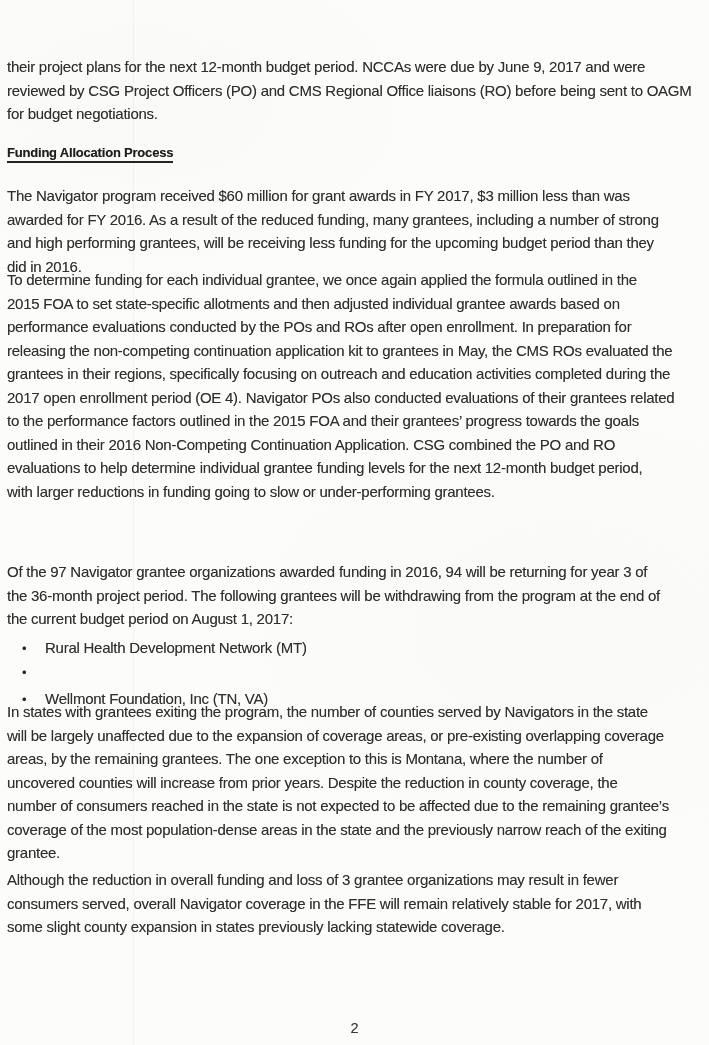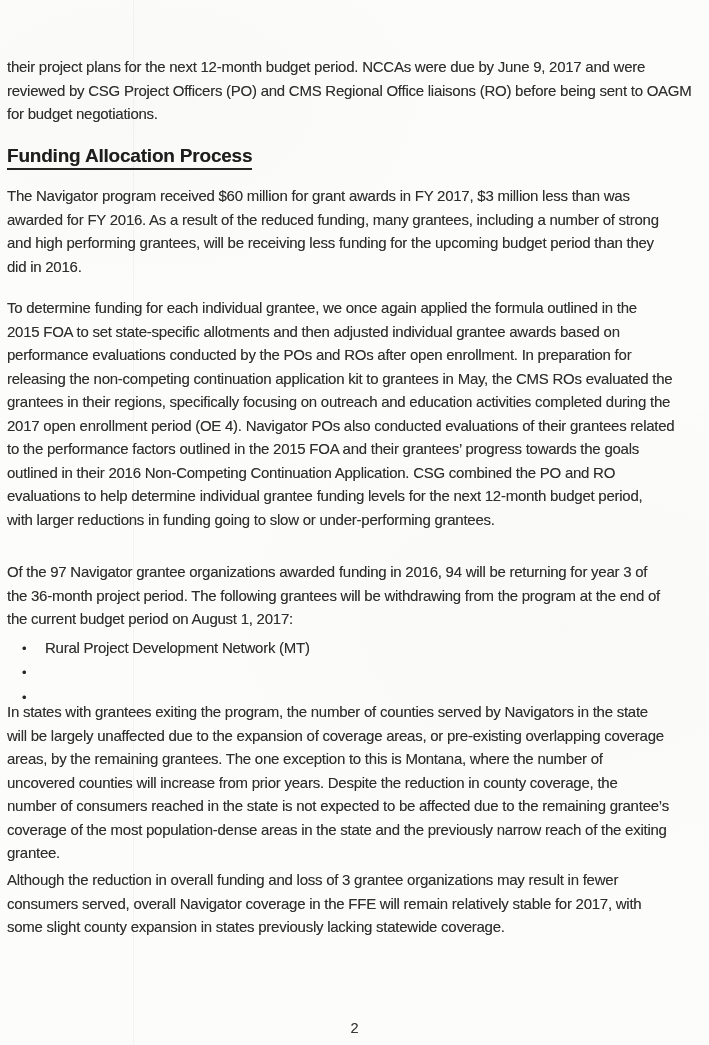--- a/index.html
+++ b/index.html
@@ -36,21 +36,21 @@
     line-height: 23.5px;
     letter-spacing: -0.25px;
     white-space: pre;
     color: #2f2f2f;
     text-shadow: 0 0 0.6px rgba(55,55,55,0.45);
   }
   .heading {
     position: absolute;
     left: 7px;
     margin: 0;
-    font-size: 19px;
+    font-size: 13px;
     font-weight: 700;
     letter-spacing: -0.2px;
     color: #1e1e1e;
     text-shadow: 0 0 0.6px rgba(30,30,30,0.5);
   }
   .heading .u {
     display: inline-block;
     border-bottom: 2px solid #242424;
     padding-bottom: 1px;
   }
@@ -99,46 +99,47 @@
 reviewed by CSG Project Officers (PO) and CMS Regional Office liaisons (RO) before being sent to OAGM
 for budget negotiations.</p>
 
   <h2 class="heading" style="top:145px"><span class="u">Funding Allocation Process</span></h2>
 
   <p class="para" style="top:184px">The Navigator program received $60 million for grant awards in FY 2017, $3 million less than was
 awarded for FY 2016. As a result of the reduced funding, many grantees, including a number of strong
 and high performing grantees, will be receiving less funding for the upcoming budget period than they
 did in 2016.</p>
 
-  <p class="para" style="top:296px">To determine funding for each individual grantee, we once again applied the formula outlined in the
+  <p class="para" style="top:268px">To determine funding for each individual grantee, we once again applied the formula outlined in the
 2015 FOA to set state-specific allotments and then adjusted individual grantee awards based on
 performance evaluations conducted by the POs and ROs after open enrollment. In preparation for
 releasing the non-competing continuation application kit to grantees in May, the CMS ROs evaluated the
 grantees in their regions, specifically focusing on outreach and education activities completed during the
 2017 open enrollment period (OE 4). Navigator POs also conducted evaluations of their grantees related
 to the performance factors outlined in the 2015 FOA and their grantees’ progress towards the goals
 outlined in their 2016 Non-Competing Continuation Application. CSG combined the PO and RO
 evaluations to help determine individual grantee funding levels for the next 12-month budget period,
 with larger reductions in funding going to slow or under-performing grantees.</p>
 
 
   <p class="para" style="top:560px">Of the 97 Navigator grantee organizations awarded funding in 2016, 94 will be returning for year 3 of
 the 36-month project period. The following grantees will be withdrawing from the program at the end of
 the current budget period on August 1, 2017:</p>
 
   <ul class="bullets" style="top:639px">
     <li>
       <span class="dot">•</span>
-      <span>Rural Project Development Network (MT)</span>
+      <span>Rural Health Development Network (MT)</span>
     </li>
     <li>
       <span class="dot">•</span>
     </li>
     <li>
       <span class="dot">•</span>
+      <span>Wellmont Foundation, Inc (TN, VA)</span>
     </li>
   </ul>
 
   <p class="para" style="top:700px">In states with grantees exiting the program, the number of counties served by Navigators in the state
 will be largely unaffected due to the expansion of coverage areas, or pre-existing overlapping coverage
 areas, by the remaining grantees. The one exception to this is Montana, where the number of
 uncovered counties will increase from prior years. Despite the reduction in county coverage, the
 number of consumers reached in the state is not expected to be affected due to the remaining grantee’s
 coverage of the most population-dense areas in the state and the previously narrow reach of the exiting
 grantee.</p>

